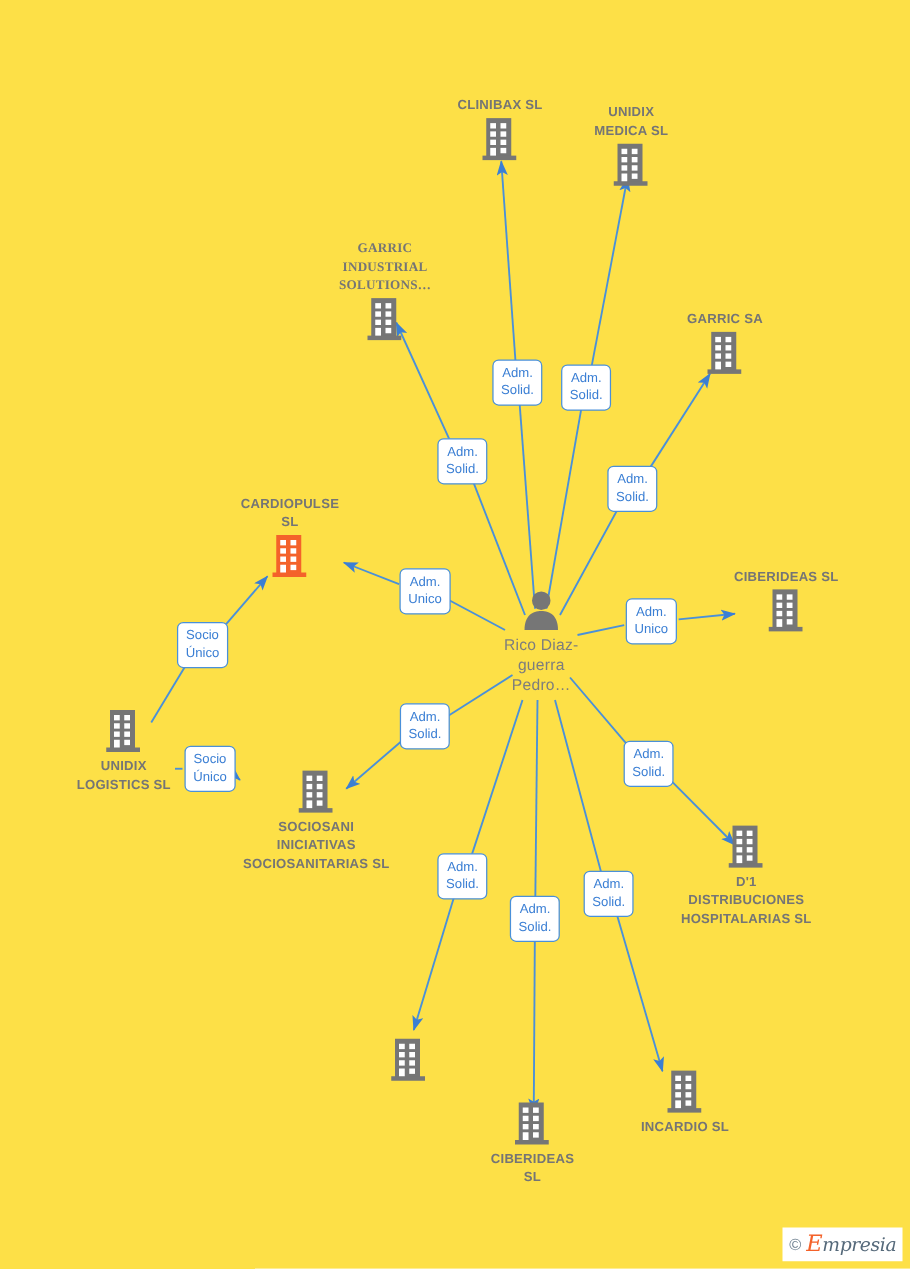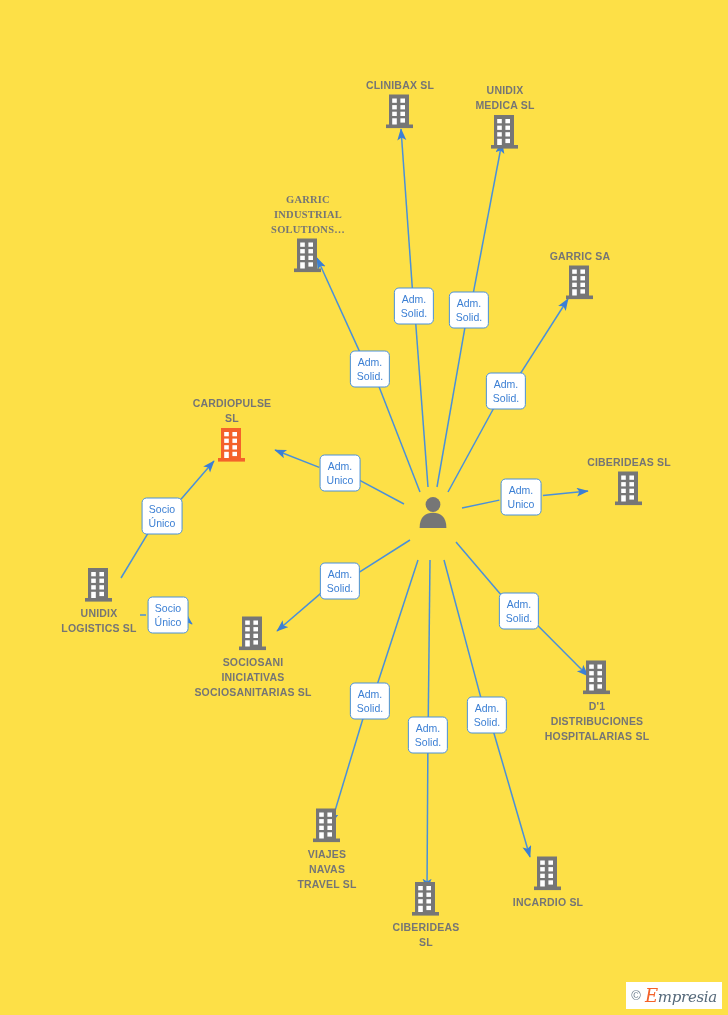--- a/index.html
+++ b/index.html
@@ -302,23 +302,20 @@
             <rect x="7.2" y="5" width="4.6" height="4.3" fill="#ffffff"></rect>
             <rect x="15.4" y="5" width="4.6" height="4.3" fill="#ffffff"></rect>
             <rect x="7.2" y="11.6" width="4.6" height="4.3" fill="#ffffff"></rect>
             <rect x="15.4" y="11.6" width="4.6" height="4.3" fill="#ffffff"></rect>
             <rect x="7.2" y="18.2" width="4.6" height="4.3" fill="#ffffff"></rect>
             <rect x="15.4" y="18.2" width="4.6" height="4.3" fill="#ffffff"></rect>
             <rect x="7.2" y="24.8" width="4.6" height="6.2" fill="#ffffff"></rect>
             <rect x="15.4" y="24.8" width="4.6" height="4.3" fill="#ffffff"></rect>
           </svg>
         </div>
-        <div class="label">VIAJES
-NAVAS
-TRAVEL  SL</div>
       </div>
       <div class="node" style="left: 548px; top: 882px;">
         <div class="icon-wrap">
           <svg width="30" height="38" viewBox="0 0 30 38">
             <rect x="4" y="1" width="20" height="31" fill="#767676"></rect>
             <rect x="1" y="31" width="27" height="3.6" fill="#767676"></rect>
             <rect x="7.2" y="5" width="4.6" height="4.3" fill="#ffffff"></rect>
             <rect x="15.4" y="5" width="4.6" height="4.3" fill="#ffffff"></rect>
             <rect x="7.2" y="11.6" width="4.6" height="4.3" fill="#ffffff"></rect>
             <rect x="15.4" y="11.6" width="4.6" height="4.3" fill="#ffffff"></rect>
@@ -348,20 +345,23 @@
         <div class="label">CIBERIDEAS
 SL</div>
       </div>
       <div class="node" style="left: 433px; top: 512px;">
         <div class="icon-wrap">
           <svg width="34" height="34" viewBox="0 0 34 34">
             <circle cx="17" cy="9.5" r="7.4" fill="#767676"></circle>
             <path d="M3.6 33 C3.6 21.5 10 17.8 17 17.8 C24 17.8 30.4 21.5 30.4 33 Z" fill="#767676"></path>
           </svg>
         </div>
+        <div class="label person-label">Rico Diaz-
+guerra
+Pedro…</div>
       </div>
     </div>
   <div id="edge-label-layer">
       <div class="edge-label" style="left: 414px; top: 306px;">Adm.
 Solid.</div>
       <div class="edge-label" style="left: 469px; top: 310px;">Adm.
 Solid.</div>
       <div class="edge-label" style="left: 370px; top: 369px;">Adm.
 Solid.</div>
       <div class="edge-label" style="left: 506px; top: 391px;">Adm.

